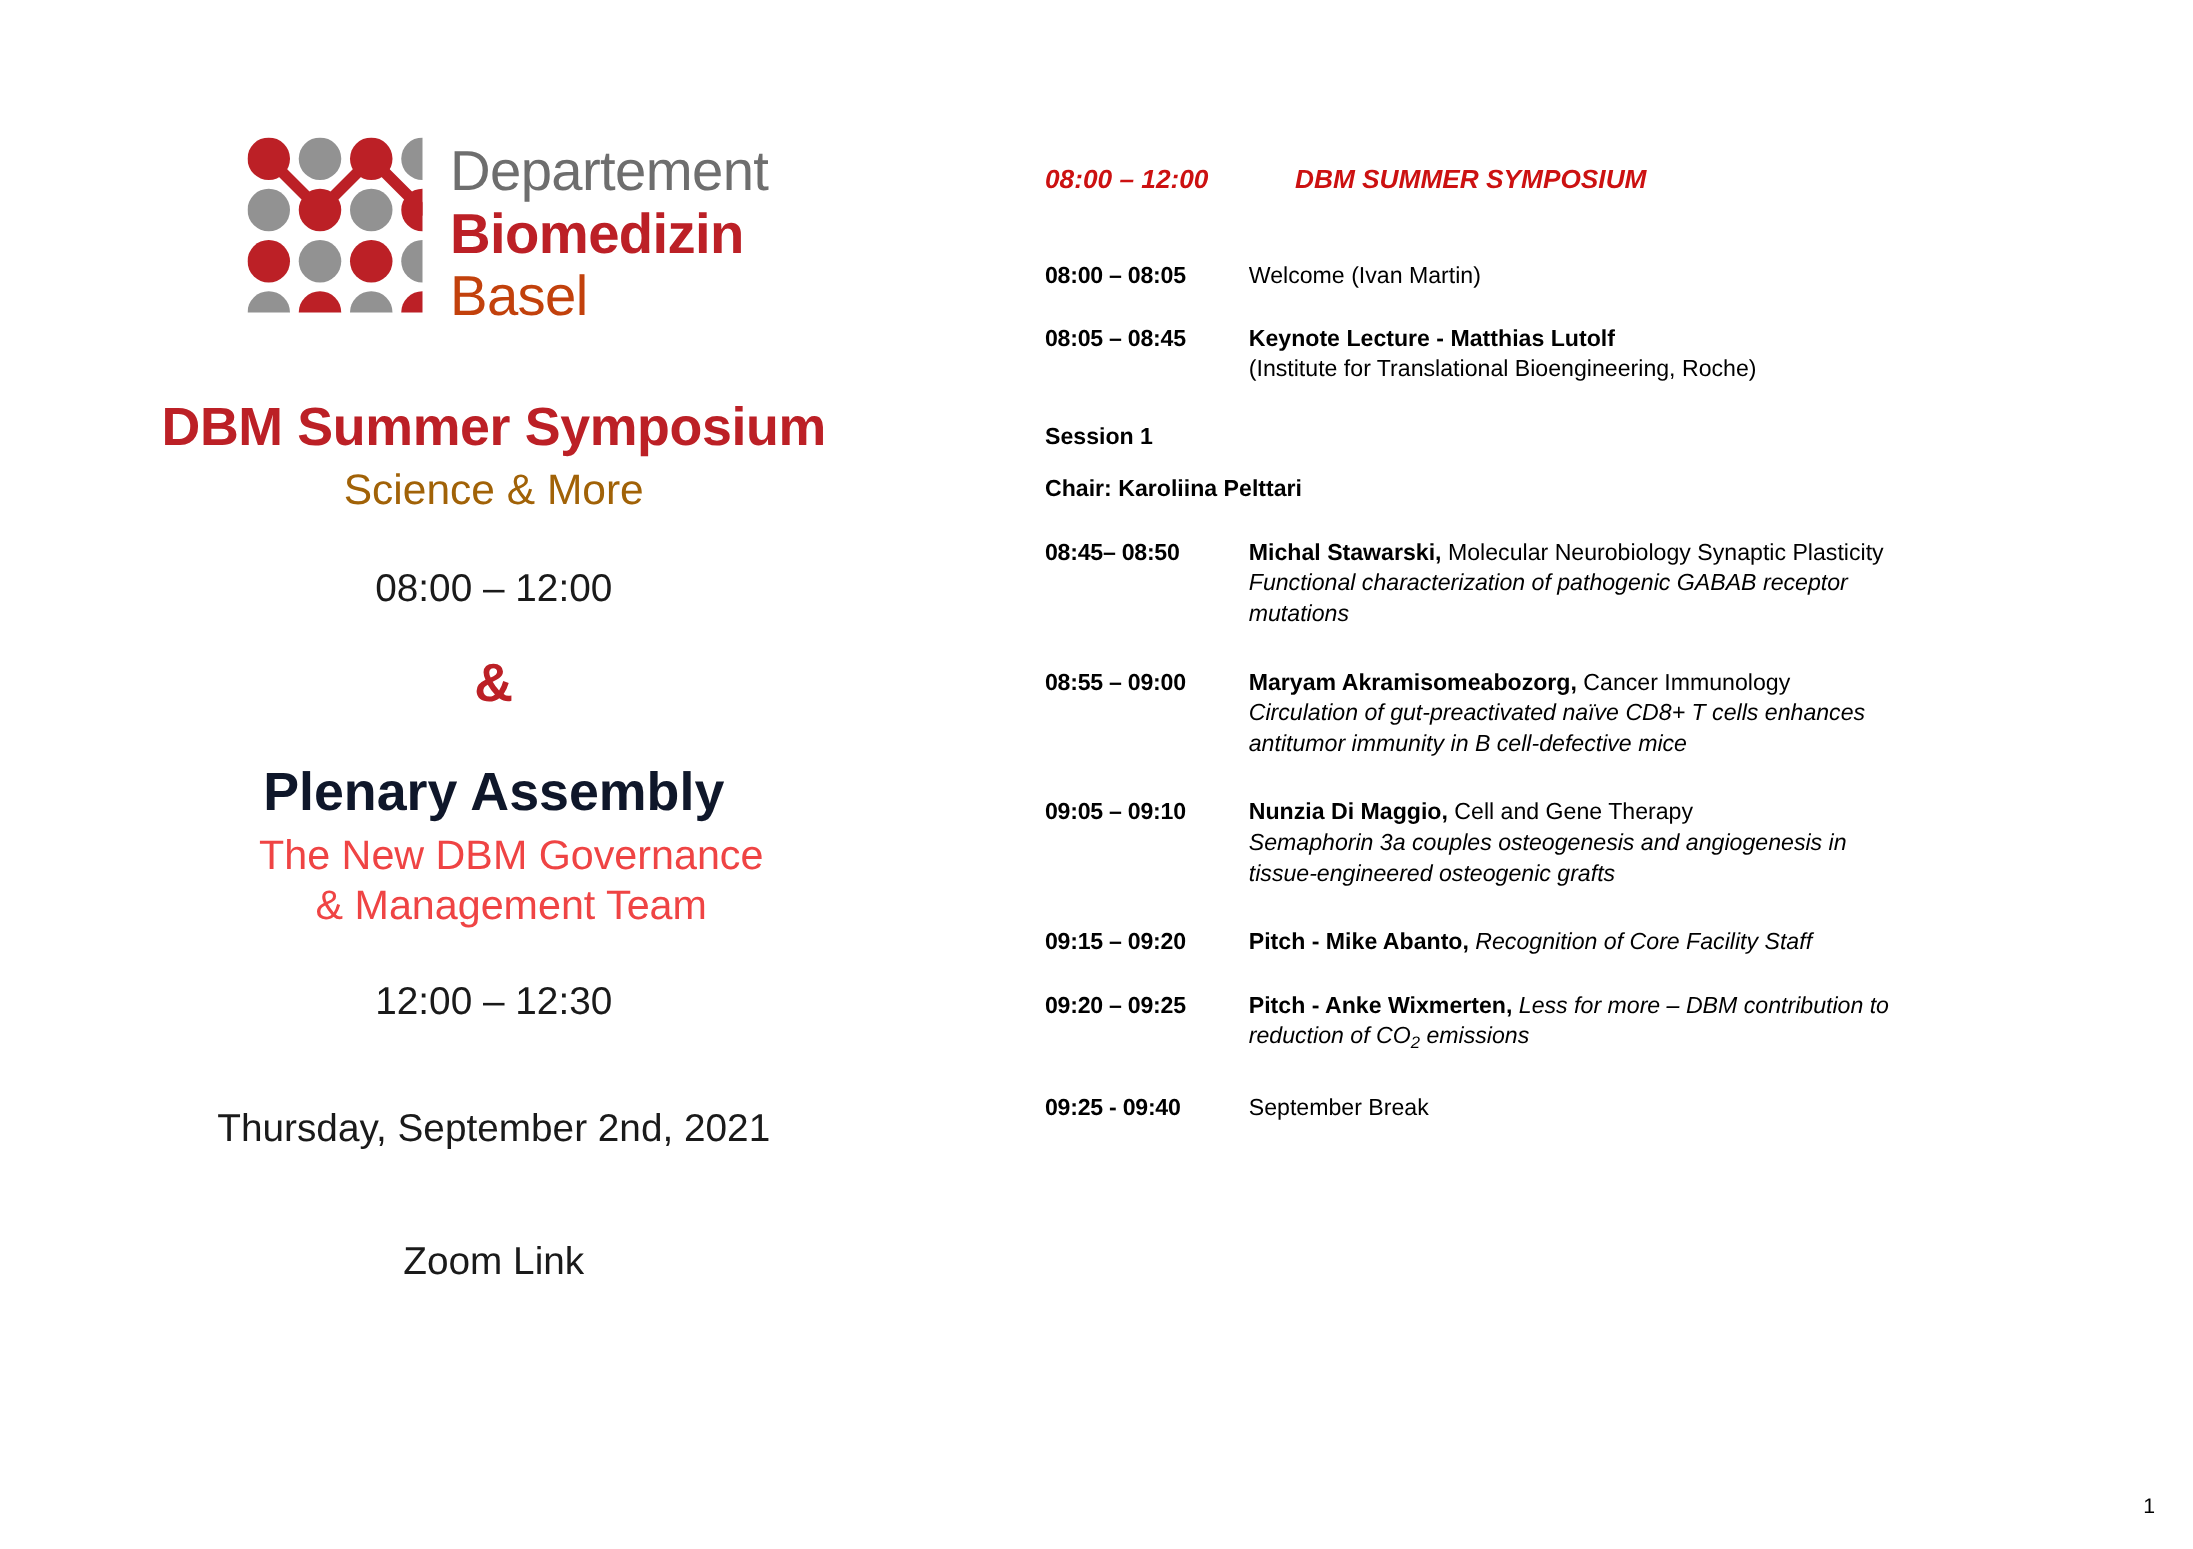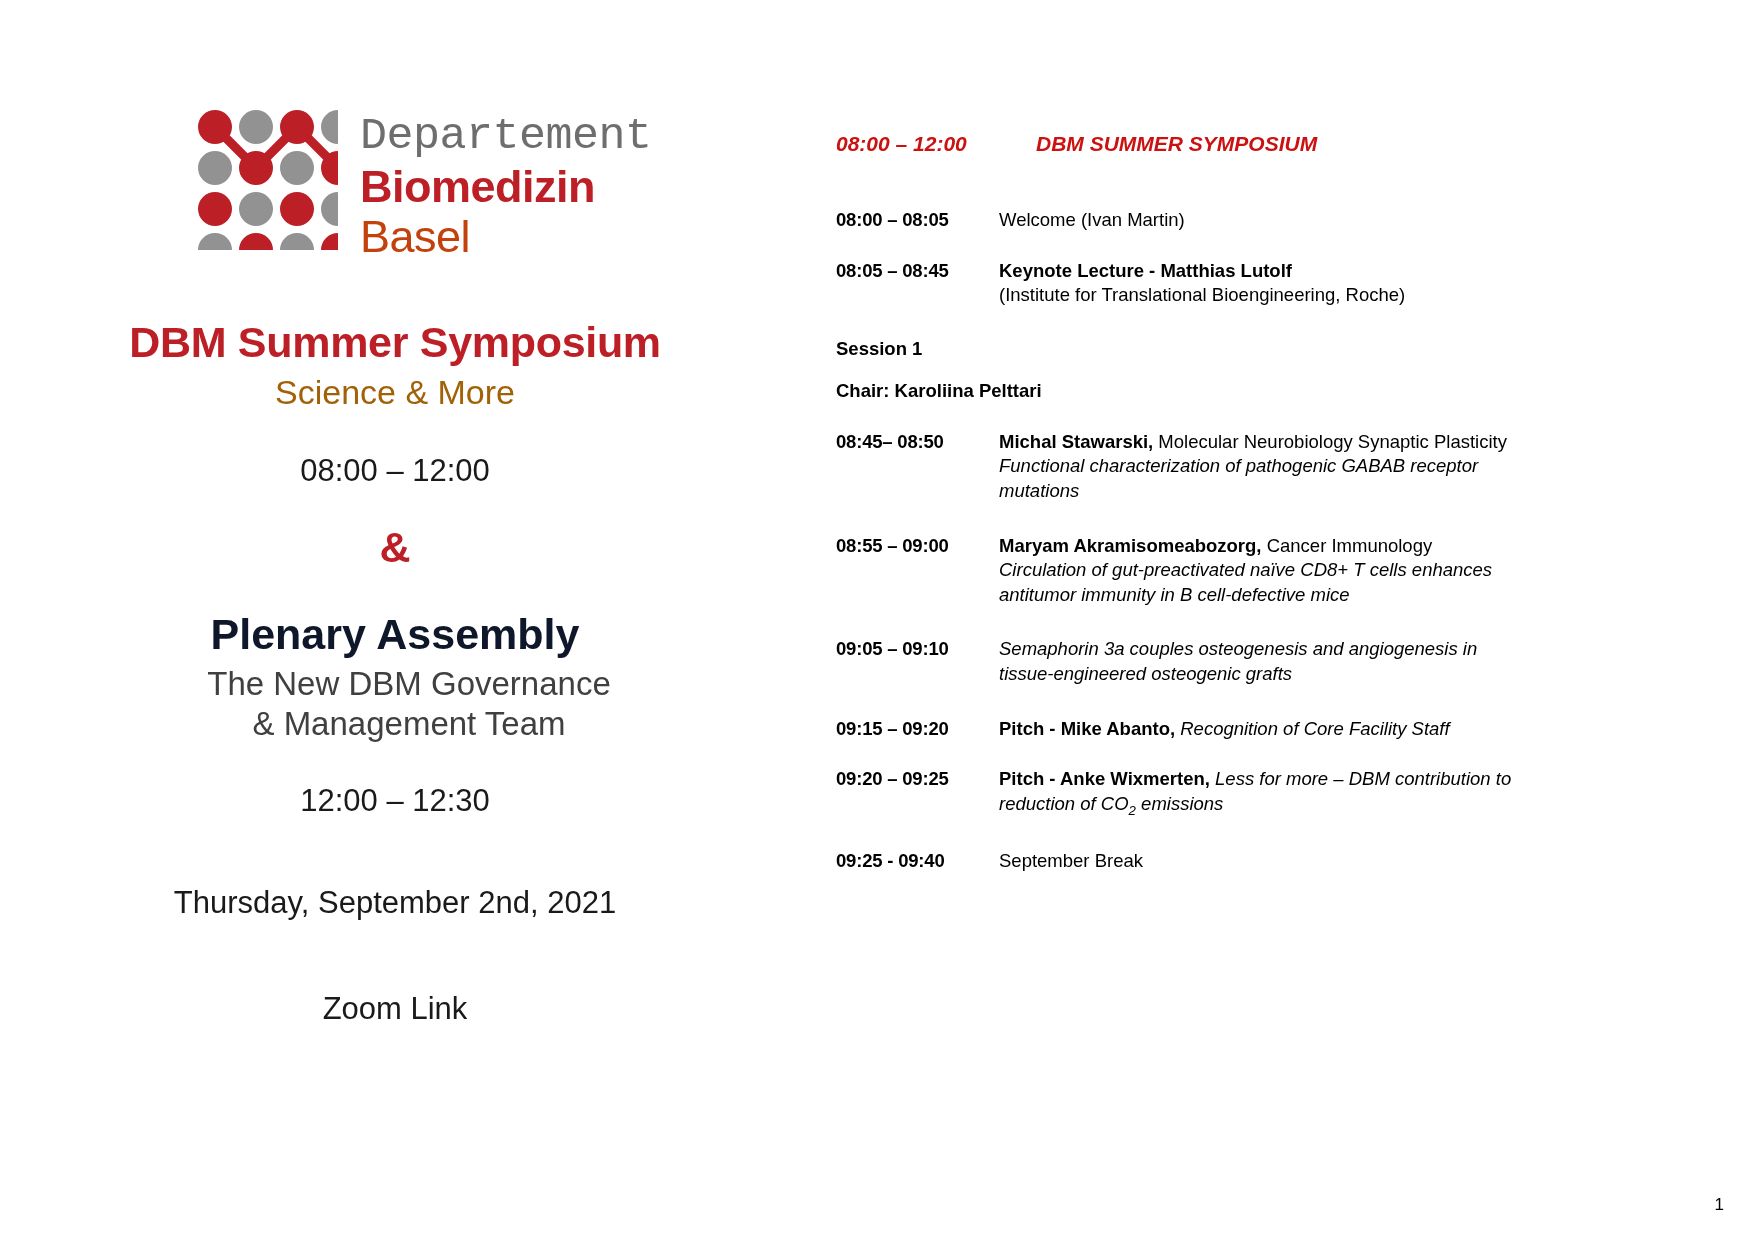--- a/index.html
+++ b/index.html
@@ -51,21 +51,20 @@
   .logo-words {
     margin-left: 22px;
     line-height: 1;
     padding-top: 4px;
   }
   .logo-line1 {
     font-size: 45px;
     color: #6e6e6e;
     letter-spacing: -0.5px;
     font-weight: 400;
-    font-family: Liberation Mono, monospace;
   }
   .logo-line2 {
     font-size: 45px;
     color: #bc2026;
     font-weight: 700;
     letter-spacing: -0.5px;
     margin-top: 5px;
   }
   .logo-line3 {
     font-size: 45px;
@@ -109,21 +108,21 @@
   }
   .t-main2 {
     font-size: 43px;
     font-weight: bold;
     color: #0f172a;
     margin-top: 38px;
     line-height: 1.12;
   }
   .t-sub2 {
     font-size: 33px;
-    color: #404040;
+    color: #ef4444;
     line-height: 1.22;
     margin-top: 6px;
     padding-left: 28px;
   }
   .t-time2 {
     font-size: 31px;
     color: #1a1a1a;
     margin-top: 38px;
   }
   .t-date {
@@ -297,20 +296,21 @@
       <span class="body">
         <span class="ln"><span class="nm">Maryam Akramisomeabozorg,</span><span class="plain"> Cancer Immunology</span></span>
         <span class="ln it">Circulation of gut-preactivated naïve CD8+ T cells enhances</span>
         <span class="ln it">antitumor immunity in B cell-defective mice</span>
       </span>
     </div>
 
     <div class="row gap-xl">
       <span class="time">09:05 – 09:10</span>
       <span class="body">
+        <span class="ln"><span class="nm">Nunzia Di Maggio,</span><span class="plain"> Cell and Gene Therapy</span></span>
         <span class="ln it">Semaphorin 3a couples osteogenesis and angiogenesis in</span>
         <span class="ln it">tissue-engineered osteogenic grafts</span>
       </span>
     </div>
 
     <div class="row gap-lg">
       <span class="time">09:15 – 09:20</span>
       <span class="body">
         <span class="ln"><span class="nm">Pitch - Mike Abanto,</span><span class="it"> Recognition of Core Facility Staff</span></span>
       </span>

